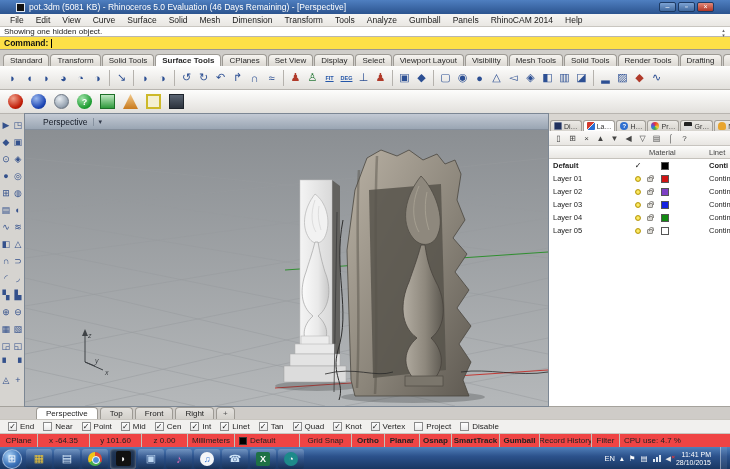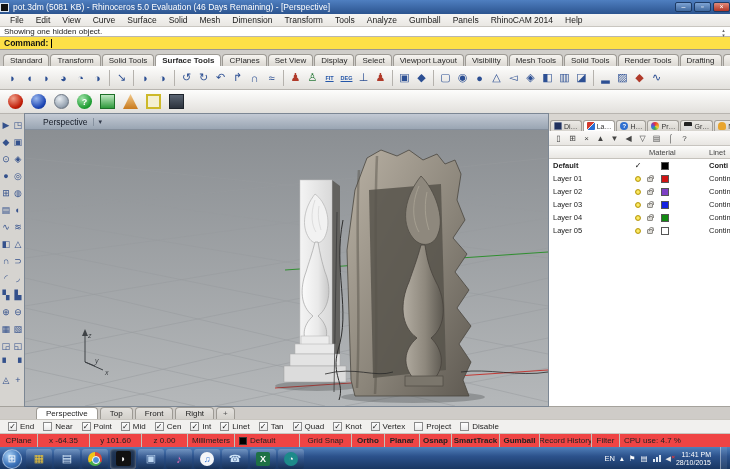--- a/index.html
+++ b/index.html
@@ -1,20 +1,20 @@
 <!DOCTYPE html>
 <html><head>
 <meta charset="utf-8">
 <style>
   html,body{margin:0;padding:0;background:#000;}
   *{box-sizing:border-box;font-family:"Liberation Sans",sans-serif;}
   #app{position:relative;width:730px;height:469px;overflow:hidden;background:#d4d0c8;}
 
   
-  .titlebar{height:14px;background:linear-gradient(#4f7fc0,#2c548f);display:flex;align-items:center;padding:0 0;color:#fff;font-size:8.5px;}
+  .titlebar{height:14px;background:linear-gradient(#4f7fc0,#2c548f);display:flex;align-items:center;padding:0 16px;color:#fff;font-size:8.5px;}
   .appico{width:9px;height:9px;background:#111;border:1px solid #dce6f2;margin-right:4px;flex:none;}
   .ttl{flex:1;white-space:nowrap;overflow:hidden;}
   .winbtn{width:17px;height:10px;margin-left:2px;border:1px solid #1d3a63;border-radius:2px;font-size:7px;line-height:8px;text-align:center;color:#fff;background:linear-gradient(#7da3d4,#40699f);}
   .winbtn.close{background:linear-gradient(#e28a7a,#b03525);}
 
   
   .menubar{height:13px;background:linear-gradient(#f6f5f3,#e9e7e3);display:flex;align-items:center;padding-left:4px;border-bottom:1px solid #c9c6c0;}
   .mi{font-size:8.5px;color:#1b1b1b;padding:0 6px;text-align:right;}
 
   

